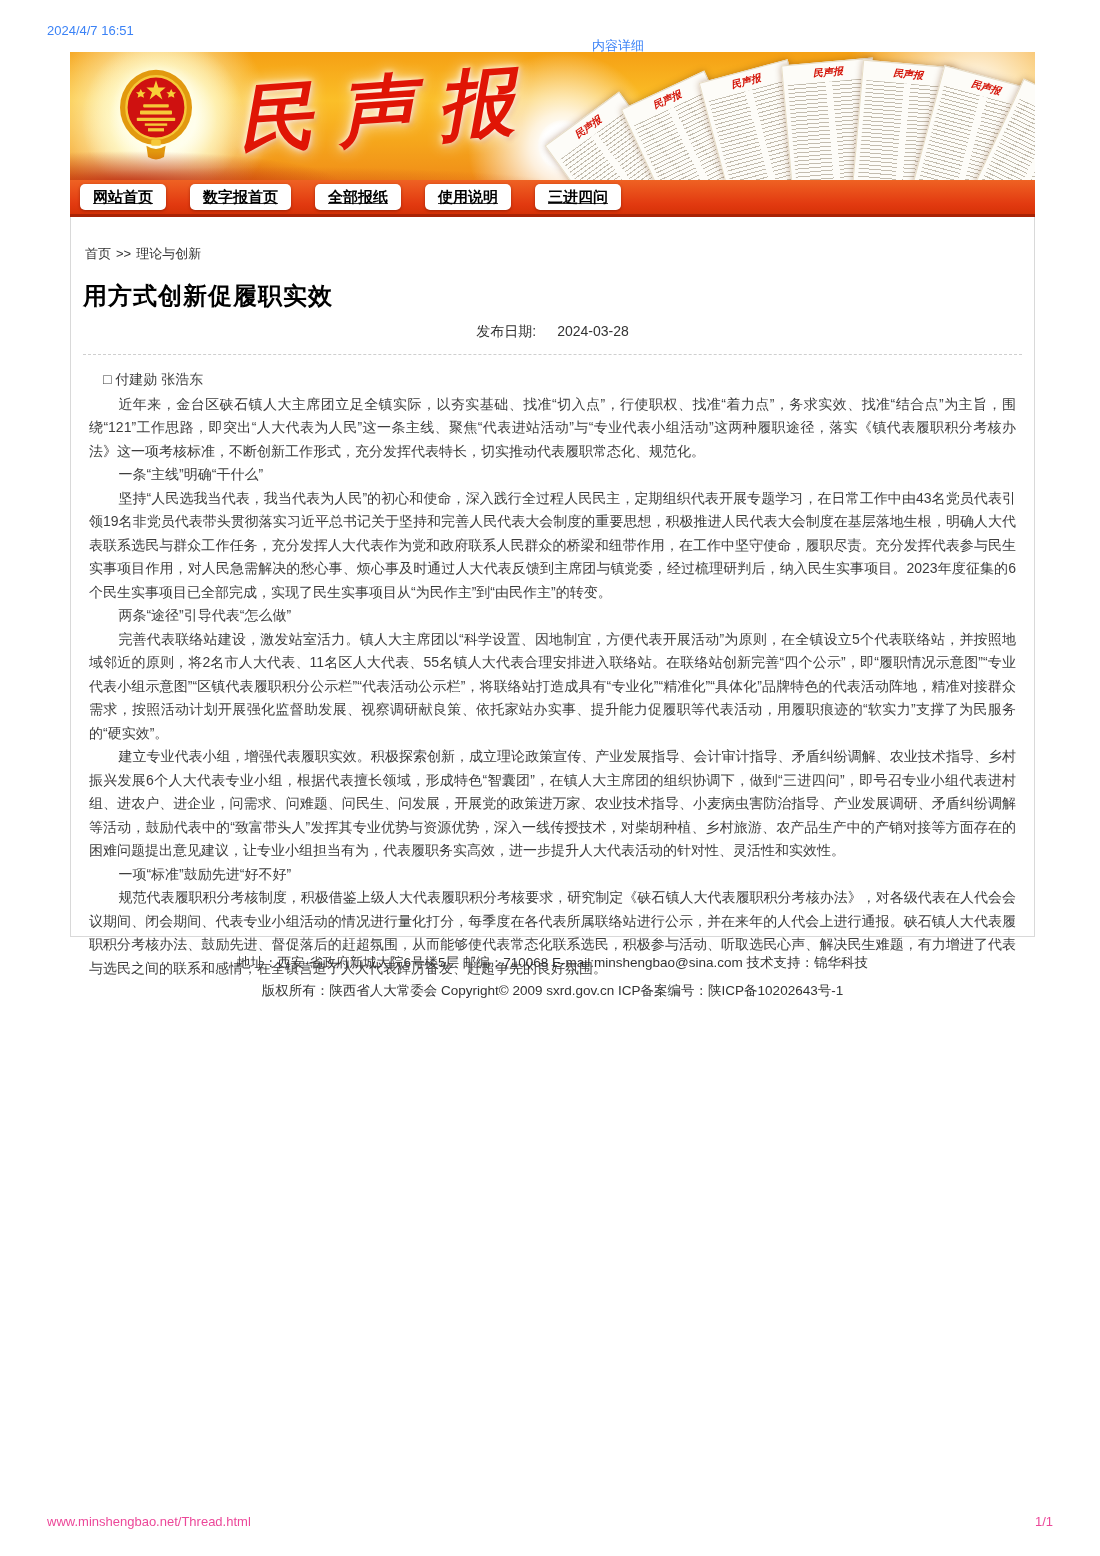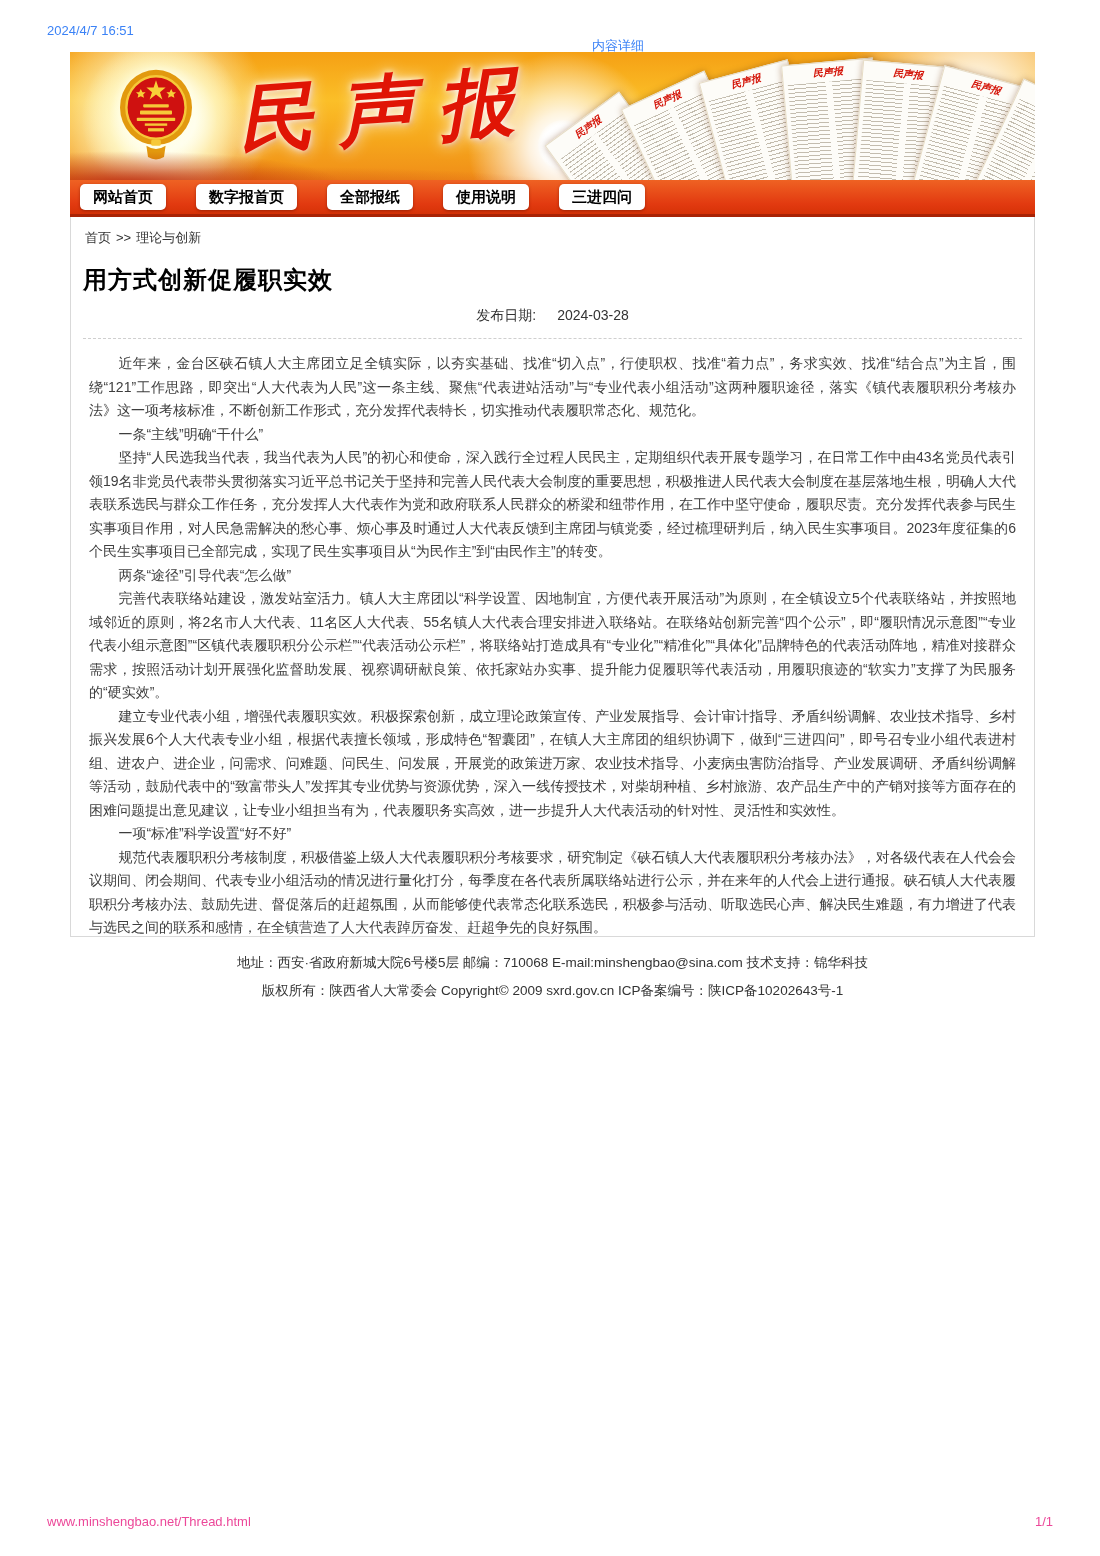--- a/index.html
+++ b/index.html
@@ -55,28 +55,28 @@
       repeating-linear-gradient(180deg, #b9b2a2 0 1px, transparent 1px 4px); opacity:.85; }
   .p0 { left:-6px;  bottom:-60px; transform:rotate(-36deg); }
   .p1 { left:50px;  bottom:-46px; transform:rotate(-25deg); }
   .p2 { left:106px; bottom:-36px; transform:rotate(-15deg); }
   .p3 { left:164px; bottom:-31px; transform:rotate(-5deg); }
   .p4 { left:220px; bottom:-33px; transform:rotate(5deg); }
   .p5 { left:274px; bottom:-42px; transform:rotate(15deg); }
   .p6 { left:326px; bottom:-54px; transform:rotate(25deg); }
 
   
-  .navbar { height:37px; display:flex; align-items:center; gap:30px; padding-left:10px;
+  .navbar { height:37px; display:flex; align-items:center; gap:24px; padding-left:10px;
     background:linear-gradient(180deg,#ef6223 0%, #e23a10 70%, #d63207 100%);
-    border-bottom:3px solid #a92305; }
+    border-bottom:3px solid #a92305;text-decoration:underline; }
   .nav-btn { background:#fff; border-radius:5px; padding:3px 13px; font-size:15px; font-weight:bold;
     color:#000; text-decoration:none; line-height:20px; box-shadow:0 1px 3px rgba(110,20,0,.55); cursor:pointer; }
 
   
-  .content-box { width:965px; height:720px; border:1px solid #d9d9d9; border-top:none; padding:12px 12px 10px; }
+  .content-box { width:965px; height:720px; border:1px solid #d9d9d9; border-top:none; padding:28px 12px 10px; }
   .breadcrumb { font-size:13px; color:#333; padding-left:2px; }
   .breadcrumb a { color:#333; text-decoration:none; cursor:pointer; }
   .breadcrumb .bc-sep { margin:0 5px; }
   .title { text-align:left; font-size:24px; font-weight:bold; color:#000; margin:17px 0 11px; letter-spacing:1px; }
   .pubdate { display:flex; justify-content:center; gap:21px; font-size:14px; color:#333; }
   .sep { border:none; border-top:1px dashed #cfcfcf; margin:13px 0 0; }
   .article { margin-top:13px; padding:0 6px; font-size:14px; line-height:23.5px; color:#3d3d3d; text-align:justify; }
   .article p { text-indent:2.1em; }
   .article p.author { text-indent:1em; margin-bottom:1px; }
 
@@ -157,27 +157,28 @@
     <div class="breadcrumb">
       <a>首页</a><span class="bc-sep">&gt;&gt;</span><a>理论与创新</a>
     </div>
     <h1 class="title">用方式创新促履职实效</h1>
     <div class="pubdate">
       <span>发布日期:</span>
       <span>2024-03-28</span>
     </div>
     <hr class="sep">
     <article class="article">
+        <p class="author">□ 付建勋 张浩东</p>
         <p class="body">近年来，金台区硖石镇人大主席团立足全镇实际，以夯实基础、找准“切入点”，行使职权、找准“着力点”，务求实效、找准“结合点”为主旨，围绕“121”工作思路，即突出“人大代表为人民”这一条主线、聚焦“代表进站活动”与“专业代表小组活动”这两种履职途径，落实《镇代表履职积分考核办法》这一项考核标准，不断创新工作形式，充分发挥代表特长，切实推动代表履职常态化、规范化。</p>
         <p class="subhead">一条“主线”明确“干什么”</p>
         <p class="body">坚持“人民选我当代表，我当代表为人民”的初心和使命，深入践行全过程人民民主，定期组织代表开展专题学习，在日常工作中由43名党员代表引领19名非党员代表带头贯彻落实习近平总书记关于坚持和完善人民代表大会制度的重要思想，积极推进人民代表大会制度在基层落地生根，明确人大代表联系选民与群众工作任务，充分发挥人大代表作为党和政府联系人民群众的桥梁和纽带作用，在工作中坚守使命，履职尽责。充分发挥代表参与民生实事项目作用，对人民急需解决的愁心事、烦心事及时通过人大代表反馈到主席团与镇党委，经过梳理研判后，纳入民生实事项目。2023年度征集的6个民生实事项目已全部完成，实现了民生实事项目从“为民作主”到“由民作主”的转变。</p>
         <p class="subhead">两条“途径”引导代表“怎么做”</p>
         <p class="body">完善代表联络站建设，激发站室活力。镇人大主席团以“科学设置、因地制宜，方便代表开展活动”为原则，在全镇设立5个代表联络站，并按照地域邻近的原则，将2名市人大代表、11名区人大代表、55名镇人大代表合理安排进入联络站。在联络站创新完善“四个公示”，即“履职情况示意图”“专业代表小组示意图”“区镇代表履职积分公示栏”“代表活动公示栏”，将联络站打造成具有“专业化”“精准化”“具体化”品牌特色的代表活动阵地，精准对接群众需求，按照活动计划开展强化监督助发展、视察调研献良策、依托家站办实事、提升能力促履职等代表活动，用履职痕迹的“软实力”支撑了为民服务的“硬实效”。</p>
         <p class="body">建立专业代表小组，增强代表履职实效。积极探索创新，成立理论政策宣传、产业发展指导、会计审计指导、矛盾纠纷调解、农业技术指导、乡村振兴发展6个人大代表专业小组，根据代表擅长领域，形成特色“智囊团”，在镇人大主席团的组织协调下，做到“三进四问”，即号召专业小组代表进村组、进农户、进企业，问需求、问难题、问民生、问发展，开展党的政策进万家、农业技术指导、小麦病虫害防治指导、产业发展调研、矛盾纠纷调解等活动，鼓励代表中的“致富带头人”发挥其专业优势与资源优势，深入一线传授技术，对柴胡种植、乡村旅游、农产品生产中的产销对接等方面存在的困难问题提出意见建议，让专业小组担当有为，代表履职务实高效，进一步提升人大代表活动的针对性、灵活性和实效性。</p>
-        <p class="subhead">一项“标准”科学设置“好不好”</p>
+        <p class="subhead">一项“标准”鼓励先进“好不好”</p>
         <p class="body">规范代表履职积分考核制度，积极借鉴上级人大代表履职积分考核要求，研究制定《硖石镇人大代表履职积分考核办法》，对各级代表在人代会会议期间、闭会期间、代表专业小组活动的情况进行量化打分，每季度在各代表所属联络站进行公示，并在来年的人代会上进行通报。硖石镇人大代表履职积分考核办法、鼓励先进、督促落后的赶超氛围，从而能够使代表常态化联系选民，积极参与活动、听取选民心声、解决民生难题，有力增进了代表与选民之间的联系和感情，在全镇营造了人大代表踔厉奋发、赶超争先的良好氛围。</p>
       </article>
   </main>
 
   <footer class="site-footer">
     <p>地址：西安·省政府新城大院6号楼5层 邮编：710068 E-mail:minshengbao@sina.com 技术支持：锦华科技</p>
     <p>版权所有：陕西省人大常委会 Copyright© 2009 sxrd.gov.cn ICP备案编号：陕ICP备10202643号-1</p>
   </footer>
 
 </div>

